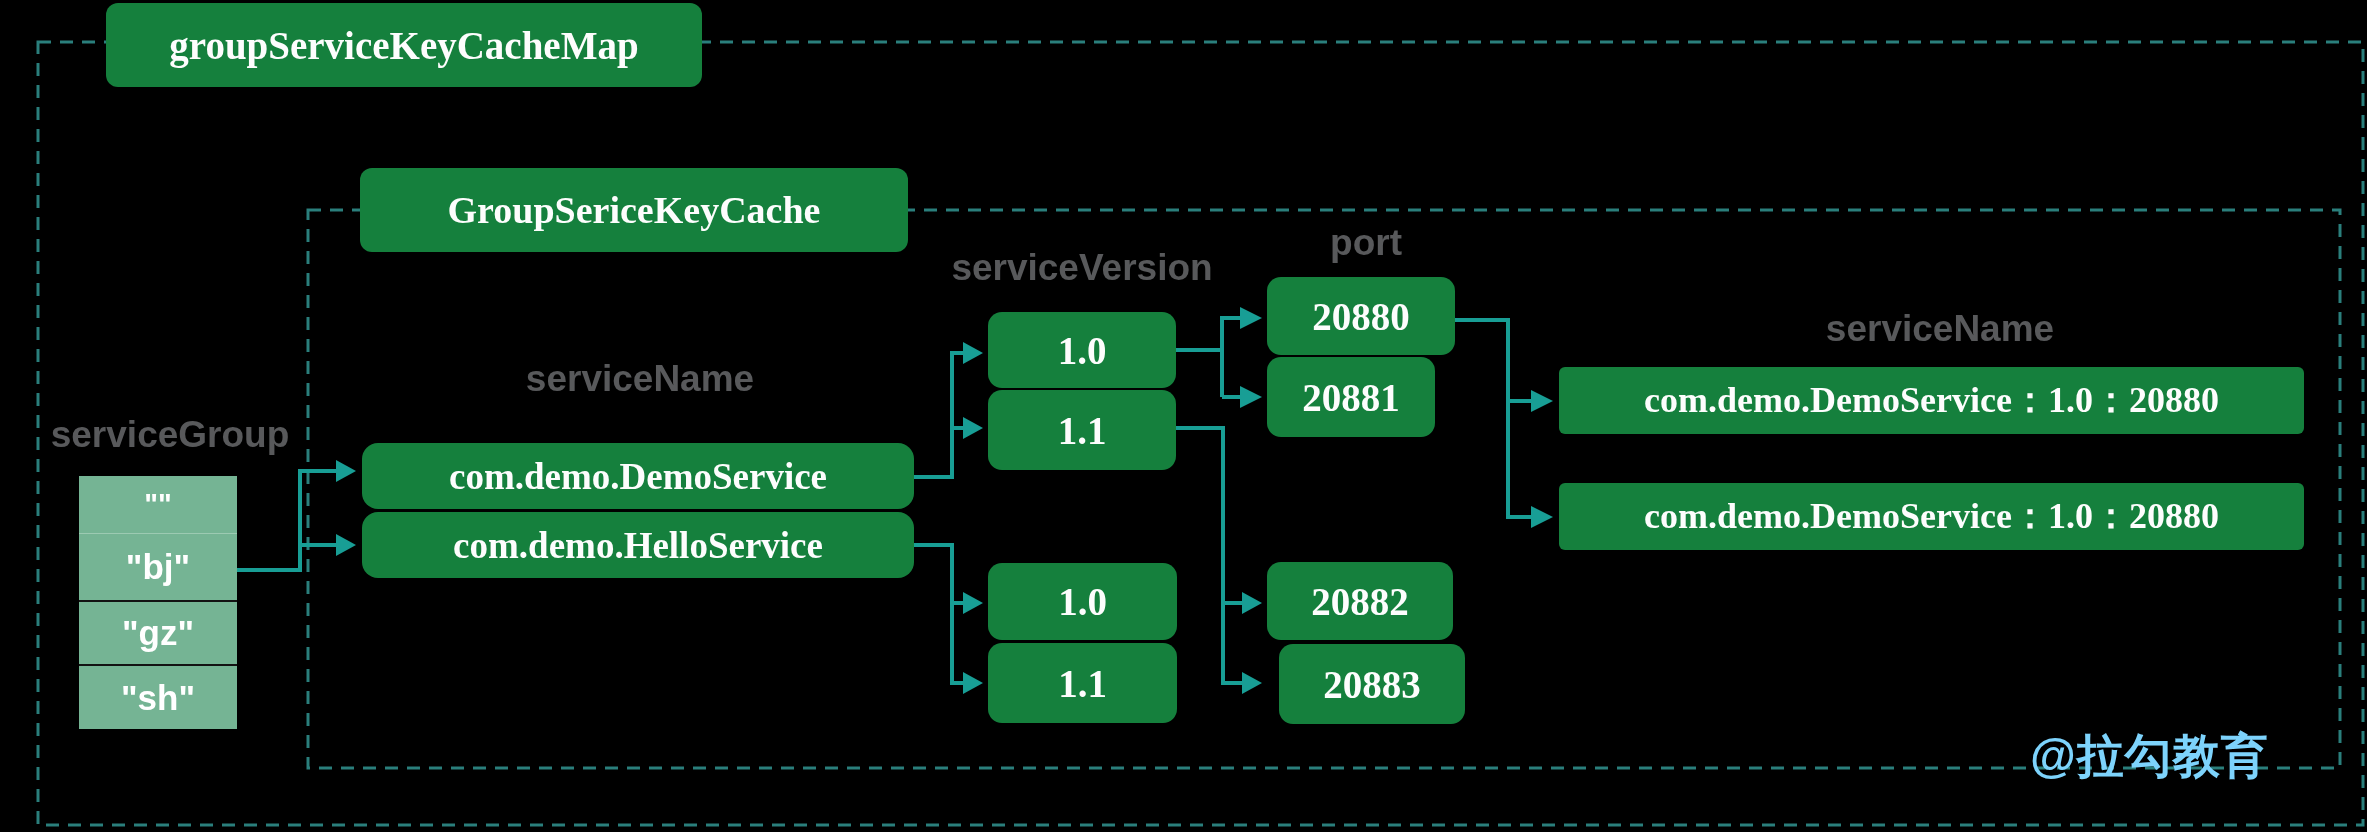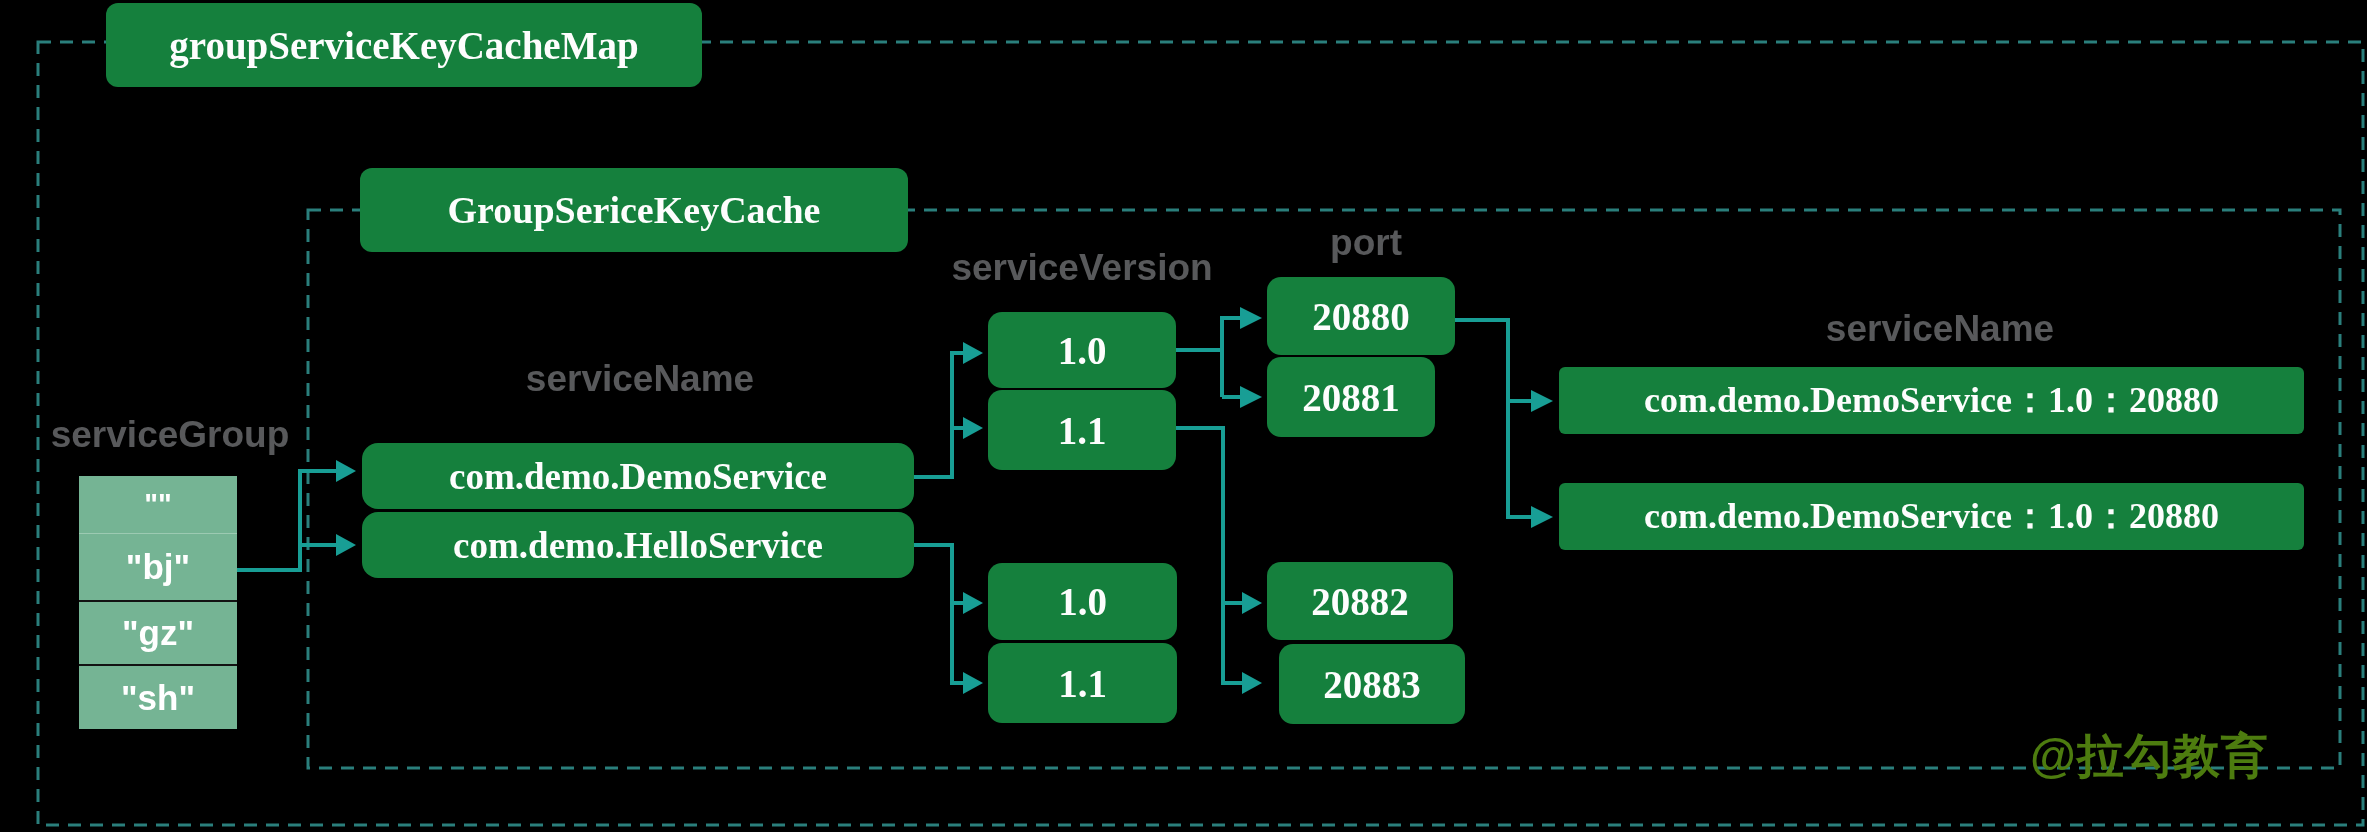--- a/index.html
+++ b/index.html
@@ -34,21 +34,21 @@
   .v11t{left:988px;top:390px;width:188px;height:80px;}
   .v10b{left:988px;top:563px;width:189px;height:77px;}
   .v11b{left:988px;top:643px;width:189px;height:80px;}
   .p80{left:1267px;top:277px;width:188px;height:78px;}
   .p81{left:1267px;top:357px;width:168px;height:80px;}
   .p82{left:1267px;top:562px;width:186px;height:78px;}
   .p83{left:1267px;top:644px;width:186px;height:80px;margin-left:12px;}
   .key-box{left:1559px;width:745px;height:67px;border-radius:6px;font-size:36px;z-index:2;}
   .key-1{top:367px;}
   .key-2{top:483px;}
-  .watermark{position:absolute;left:2030px;top:725px;width:320px;color:#4d7c0f;
+  .watermark{position:absolute;left:2030px;top:725px;width:320px;color:#7dd3fc;
              font-size:47px;font-weight:700;z-index:5;letter-spacing:1px;}
 </style>
 </head>
 <body>
 
 <div class="canvas">
 
   <svg class="wires" width="2367" height="832" viewBox="0 0 2367 832">
 
     <rect x="38" y="42" width="2325" height="783" fill="none" stroke="#2a7f7c" stroke-width="3" stroke-dasharray="13 9"></rect>

